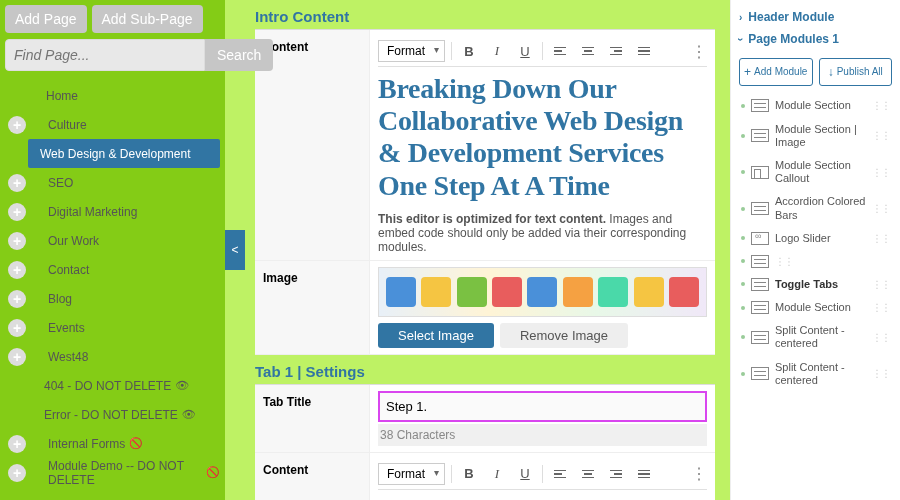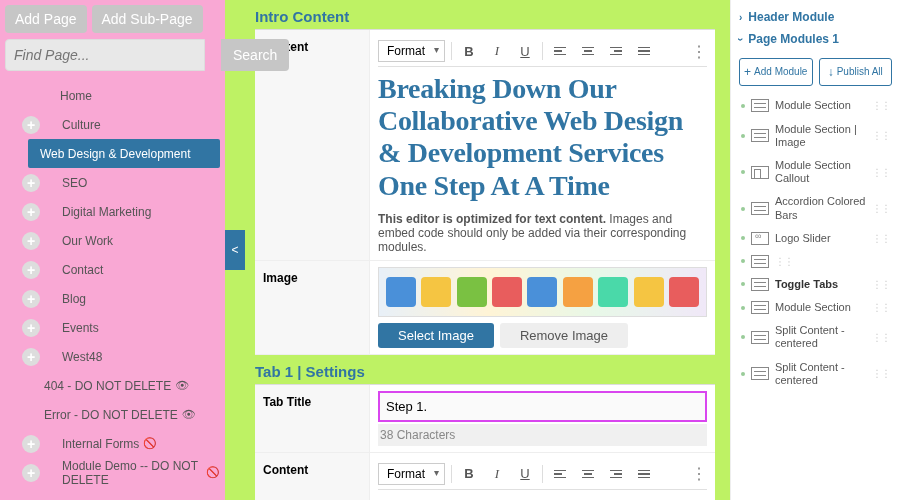--- a/index.html
+++ b/index.html
@@ -1,26 +1,26 @@
 <!DOCTYPE html>
 <html><head>
 <meta charset="utf-8">
 <style>
 * { box-sizing: border-box; margin: 0; padding: 0; font-family: -apple-system, BlinkMacSystemFont, "Segoe UI", Arial, sans-serif; }
 body { width: 900px; height: 500px; overflow: hidden; display: flex; background: #fff; }
-.left-panel { width: 225px; flex-shrink: 0; background: #f9a8d4; padding: 5px 5px 0 5px; position: relative; }
+.left-panel { width: 225px; flex-shrink: 0; background: #84cc16; padding: 5px 5px 0 5px; position: relative; }
 .top-buttons { display: flex; gap: 5px; margin-bottom: 6px; }
 .btn { padding: 6px 10px; border: none; border-radius: 4px; background: #c6c6c6; color: #fff; font-size: 14px; cursor: pointer; }
-.search-row { display: flex; gap: 16px; margin-bottom: 10px; }
+.search-row { display: flex; gap: 0; margin-bottom: 10px; }
 .search-input { flex: 1; padding: 7px 8px; border: 1px solid #ddd; background: #e8e8e8; font-style: italic; font-size: 14px; color: #888; border-radius: 4px 0 0 4px; }
 .search-btn { padding: 7px 12px; background: #c6c6c6; color: #fff; border: none; font-size: 14px; border-radius: 0 4px 4px 0; cursor: pointer; }
 .page-tree { margin-left: -5px; }
 .tree-item { display: flex; align-items: center; height: 29px; padding-left: 6px; font-size: 12px; color: #555; cursor: pointer; }
 .tree-item .add-icon { width: 18px; height: 18px; border-radius: 50%; background: #ddd; color: #fff; display: flex; align-items: center; justify-content: center; font-size: 14px; font-weight: bold; margin-right: 10px; flex-shrink: 0; }
-.tree-item.level-1 { padding-left: 22px; }
+.tree-item.level-1 { padding-left: 8px; }
 .tree-item.level-2 { padding-left: 6px; }
 .tree-item.level-2 .label { padding-left: 0; }
 .tree-item .label { padding-left: 12px; }
 .tree-item.active { background: #3175a3; color: #fff; }
 .tree-item.active .label { padding-left: 0; }
 .tree-item.active::before { content: ""; }
 .tree-item.active { margin-left: 28px; padding-left: 12px; border-radius: 2px; }
 .tree-item.no-icon .label { padding-left: 38px; }
 .status-icon { margin-left: 4px; font-size: 11px; }
 .collapse-tab { position: absolute; left: 225px; top: 230px; width: 20px; height: 40px; background: #3175a3; color: #fff; display: flex; align-items: center; justify-content: center; font-size: 12px; cursor: pointer; z-index: 10; }

